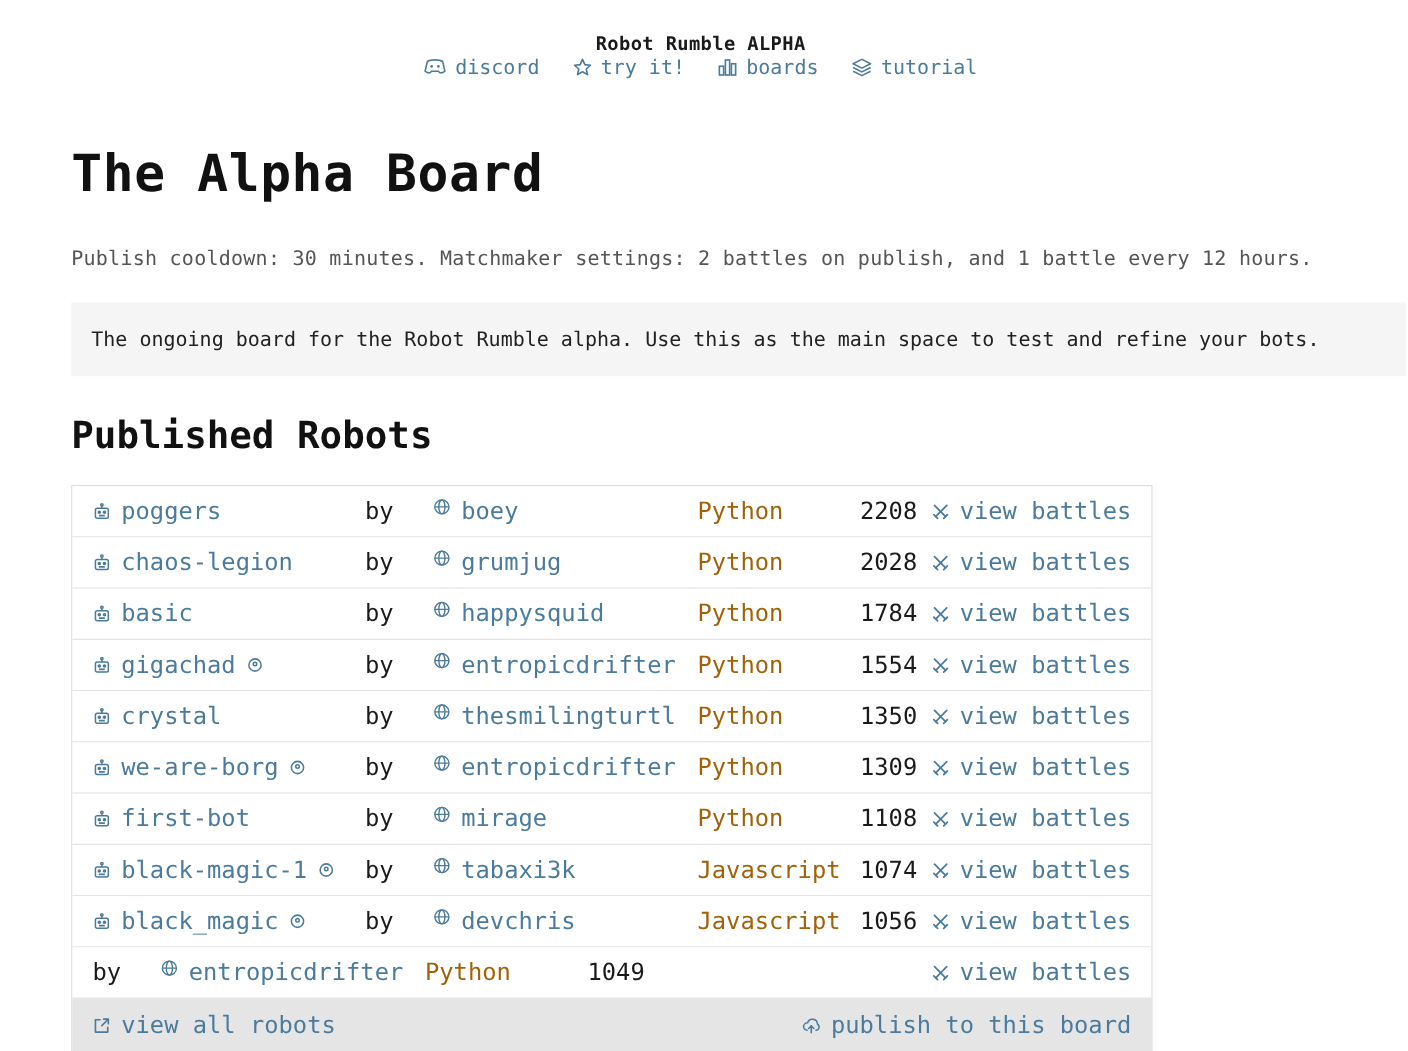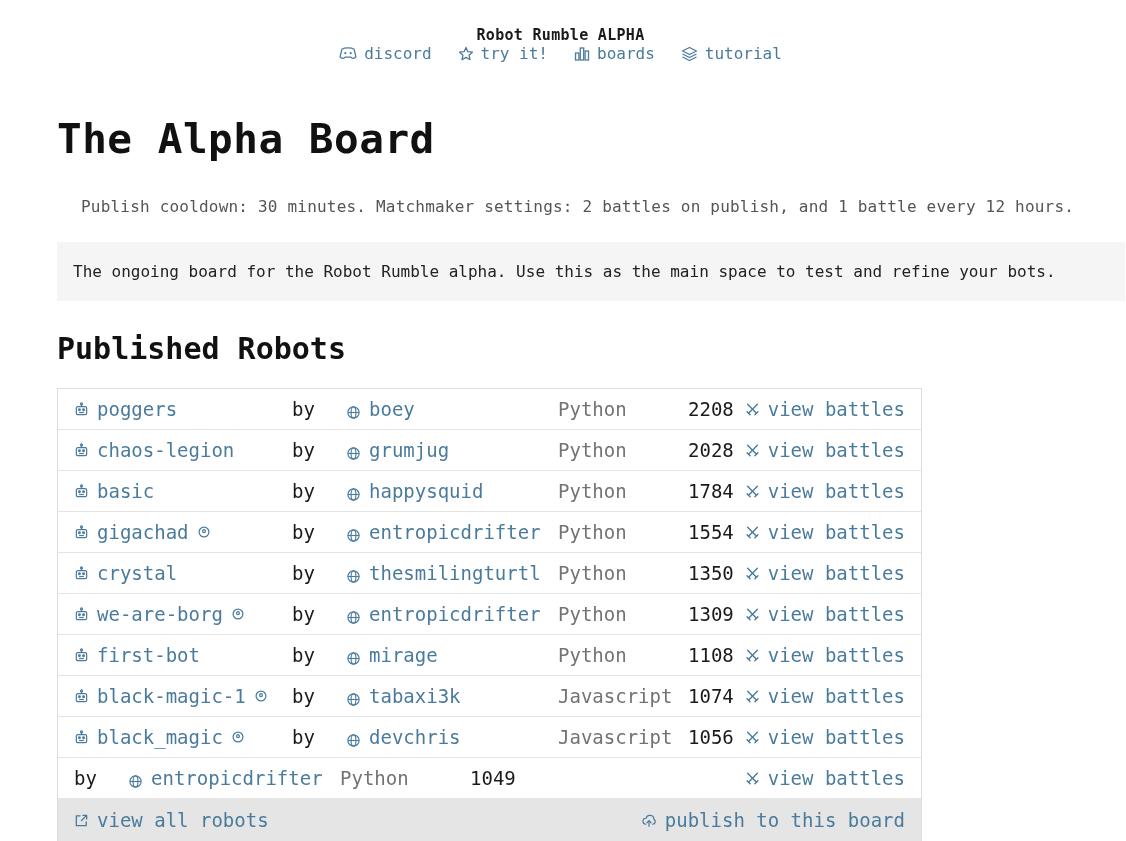--- a/index.html
+++ b/index.html
@@ -26,21 +26,21 @@
   .nav a { font-size: 16px; display: inline-flex; align-items: center; gap: 7px; }
 
   
   .main { margin: 0 1px 0 57px; }
 
   h1.page-title {
     font-size: 41px; font-weight: 600; letter-spacing: .5px;
     margin: 52px 0 0 0; color: #111;
   }
   .subtitle {
-    margin-top: 34px; font-size: 16px; color: #555; letter-spacing: .2px; margin-left: 24px;
+    margin-top: 34px; font-size: 16px; color: #555; letter-spacing: .2px;
   }
   .intro-box {
     margin-top: 26px;
     background: #f5f5f5;
     padding: 20px 16px;
     font-size: 16px;
     color: #222;
   }
   h2.section-title {
     font-size: 30px; font-weight: 600; margin: 30px 0 0 0; color: #111;
@@ -55,22 +55,22 @@
   }
   .trow {
     display: flex; align-items: center;
     padding: 9px 16px;
     border-bottom: 1px solid #e4e4e4;
     background: #fff;
   }
   .trow:last-child { border-bottom: none; }
   .cell-name { flex: 0 0 218px; display: flex; align-items: center; gap: 8px; }
   .cell-by   { flex: 0 0 54px; color: #1a1a1a; }
-  .cell-author { flex: 0 0 212px; display: flex; align-items: flex-end; gap: 8px; }
-  .cell-lang { flex: 0 0 130px; color: #737373; }
+  .cell-author { flex: 0 0 212px; display: flex; align-items: flex-start; gap: 8px; }
+  .cell-lang { flex: 0 0 130px; color: #a16207; }
   .cell-rating { flex: 0 0 40px; text-align: right; color: #1a1a1a; }
   .cell-battles { margin-left: auto; display: flex; align-items: center; gap: 8px; }
 
   .tfooter {
     display: flex; align-items: center; justify-content: space-between;
     padding: 11px 16px; background: #e5e5e5;
   }
   .tfooter a { display: inline-flex; align-items: center; gap: 8px; }
 </style>
 </head>

